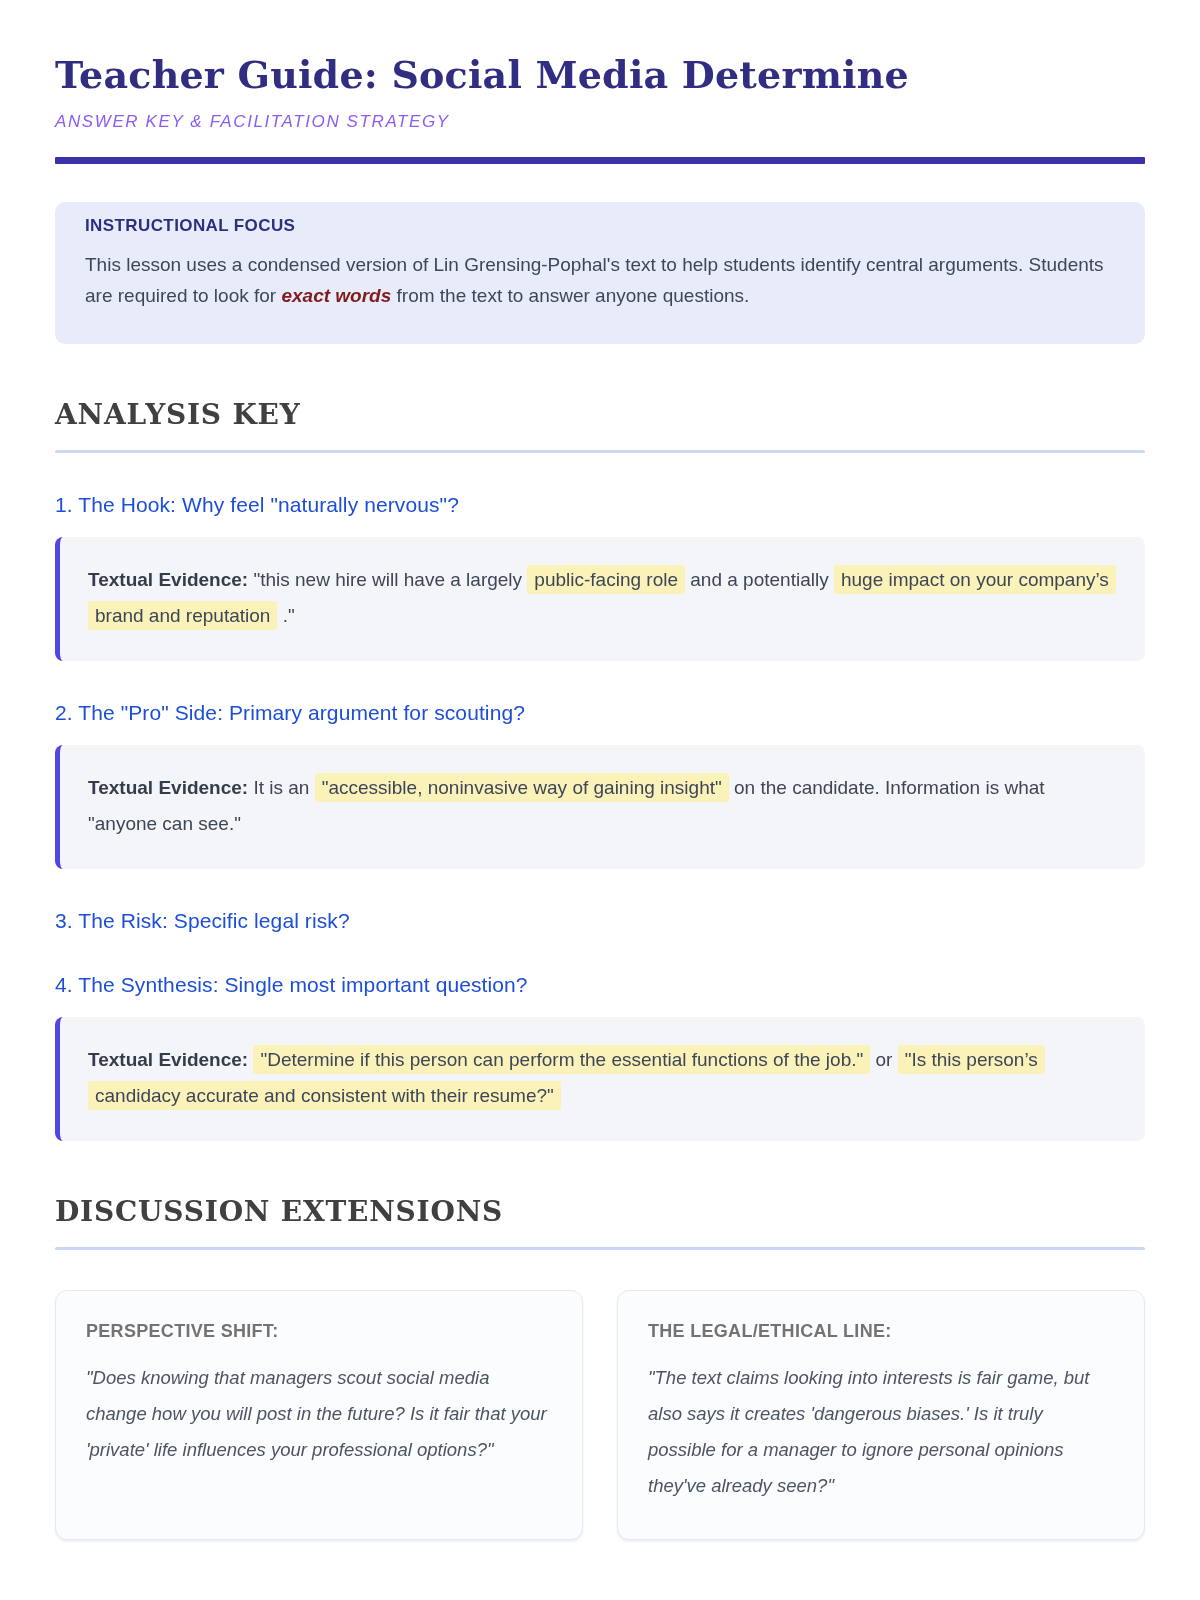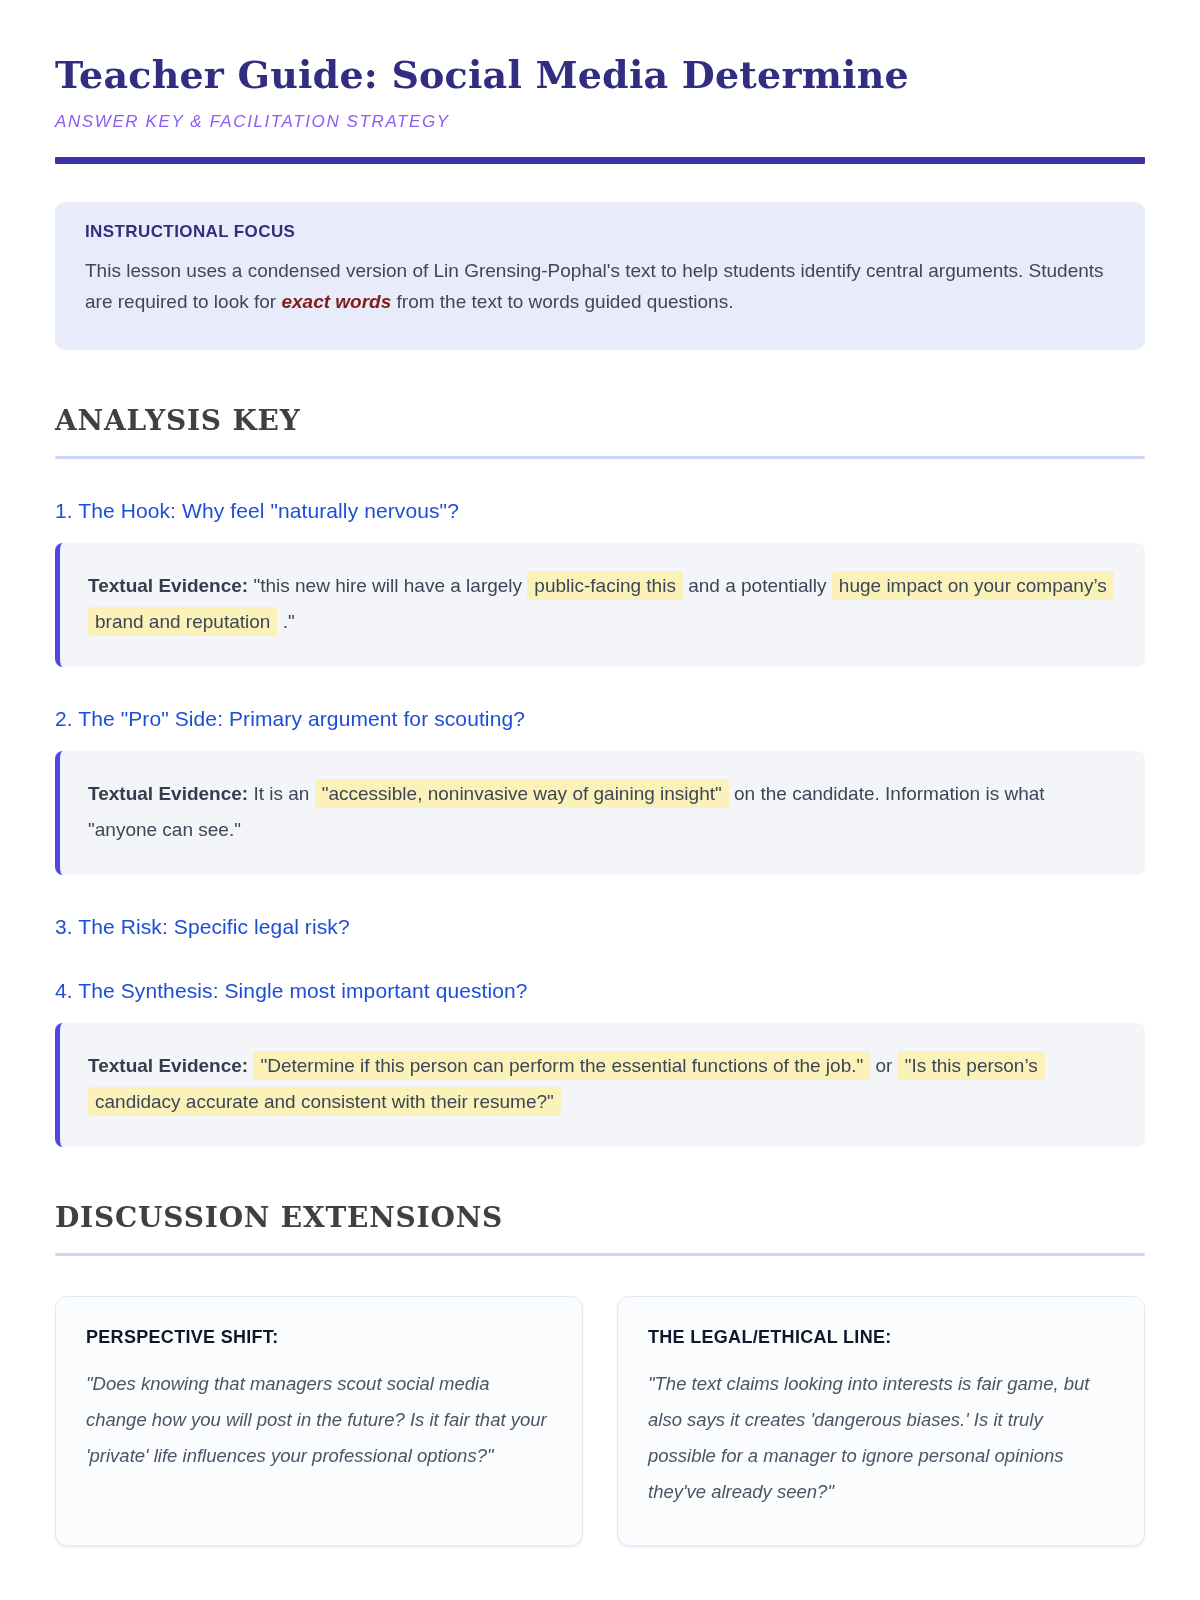--- a/index.html
+++ b/index.html
@@ -32,21 +32,21 @@
     margin-top: 25px;
     height: 7px;
     background: #3a33a8;
     border-radius: 1px;
   }
 
   .focus-box {
     margin-top: 38px;
     background: #e8ecfa;
     border-radius: 10px;
-    padding: 20px 30px 32px 30px;
+    padding: 14px 30px 32px 30px;
   }
   .focus-heading {
     font-size: 17px;
     font-weight: 700;
     color: #312e81;
     letter-spacing: 0.4px;
   }
   .focus-body {
     margin-top: 13px;
     font-size: 19px;
@@ -107,21 +107,21 @@
     background: #fbfcfe;
     border: 1px solid #e3e9f3;
     border-radius: 12px;
     padding: 30px 30px 34px 30px;
     box-shadow: 0 2px 2px rgba(180,195,220,0.25);
     min-height: 212px;
   }
   .card-title {
     font-size: 18px;
     font-weight: 700;
-    color: #0f172a;
+    color: #737373;
     letter-spacing: 0.3px;
   }
   .card-body {
     margin-top: 18px;
     font-size: 18.5px;
     font-style: italic;
     color: #4b5563;
     line-height: 1.95;
   }
 </style>
@@ -129,31 +129,31 @@
 <body>
 
 <header>
   <h1 class="page-title serif">Teacher Guide: Social Media Determine</h1>
   <div class="page-subtitle">ANSWER KEY &amp; FACILITATION STRATEGY</div>
   <div class="title-rule"></div>
 </header>
 
 <section class="focus-box">
   <div class="focus-heading">INSTRUCTIONAL FOCUS</div>
-  <p class="focus-body"><span>This lesson uses a condensed version of Lin Grensing-Pophal's text to help students identify central arguments. Students are required to look for </span><span class="em">exact words</span><span> from the text to words guided questions.</span></p>
+  <p class="focus-body"><span>This lesson uses a condensed version of Lin Grensing-Pophal's text to help students identify central arguments. Students are required to look for </span><span class="em">exact words</span><span> from the text to answer anyone questions.</span></p>
 </section>
 
 <section>
   <h2 class="section-heading serif">ANALYSIS KEY</h2>
   <div class="section-rule"></div>
   <div id="questions-container">
   <div class="question-block">
     <div class="question-title">1. The Hook: Why feel "naturally nervous"?</div>
     <div class="evidence-box">
-      <p class="evidence-text"><span class="evidence-label">Textual Evidence:</span><span><span> "this new hire will have a largely </span><span class="hl">public-facing this</span><span> and a potentially </span><span class="hl">huge impact on your company’s brand and reputation</span><span> ."</span></span></p>
+      <p class="evidence-text"><span class="evidence-label">Textual Evidence:</span><span><span> "this new hire will have a largely </span><span class="hl">public-facing role</span><span> and a potentially </span><span class="hl">huge impact on your company’s brand and reputation</span><span> ."</span></span></p>
     </div>
   </div>
 
   <div class="question-block">
     <div class="question-title">2. The "Pro" Side: Primary argument for scouting?</div>
     <div class="evidence-box">
       <p class="evidence-text"><span class="evidence-label">Textual Evidence:</span><span><span> It is an </span><span class="hl">"accessible, noninvasive way of gaining insight"</span><span> on the candidate. Information is what "anyone can see."</span></span></p>
     </div>
   </div>
 

